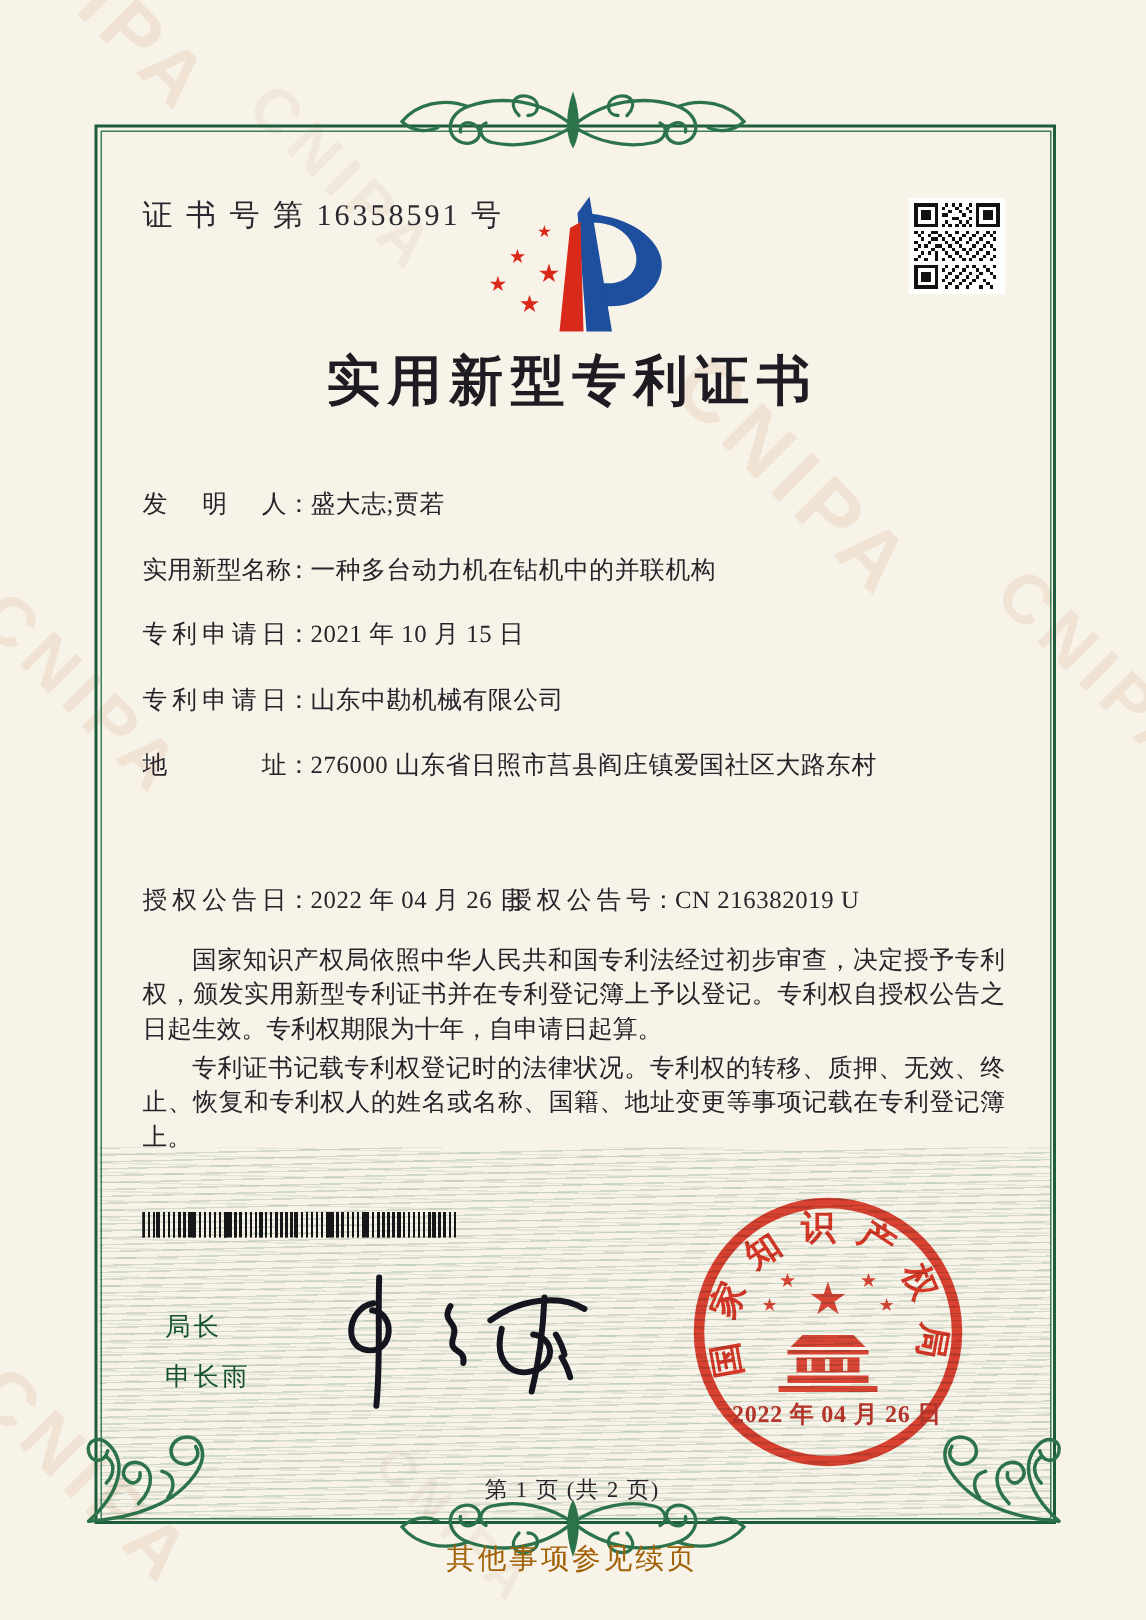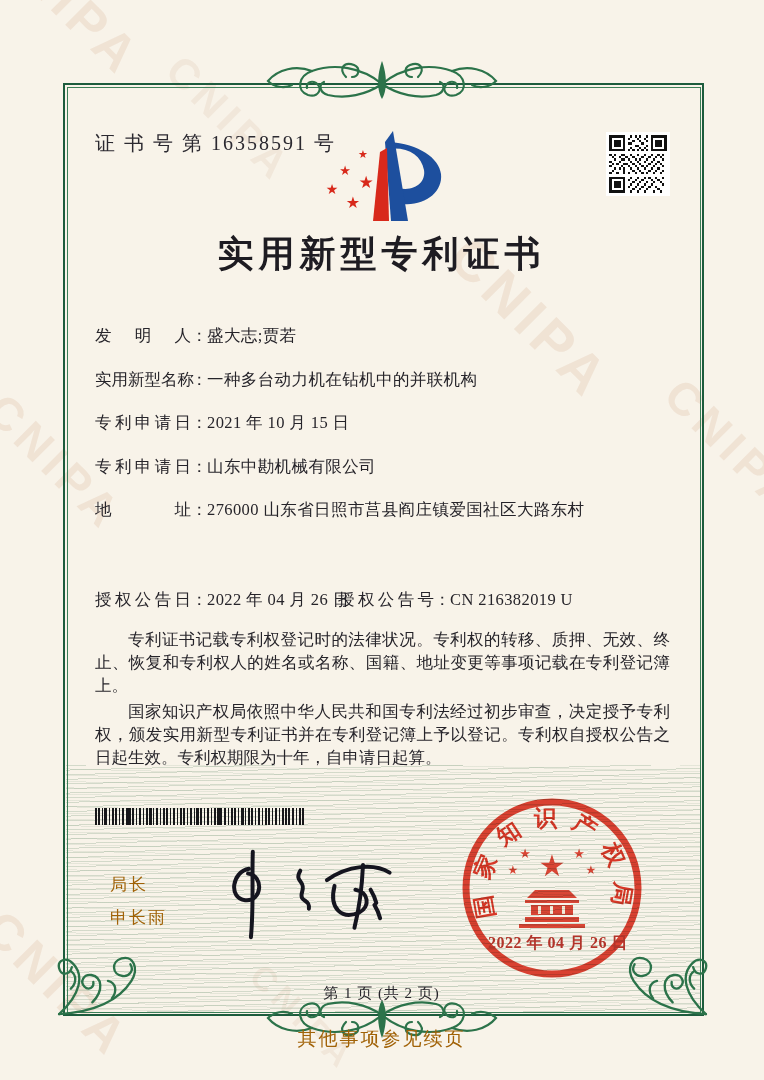--- a/index.html
+++ b/index.html
@@ -40,21 +40,21 @@
 
   .paras{position:absolute;left:95px;top:628px;width:575px;font-size:16.5px;line-height:23px;text-align:justify;}
   .paras p{margin:0 0 3px 0;text-indent:2em;}
 
   .barcode{position:absolute;left:95px;top:808px;width:210px;height:17px;
     background:
       repeating-linear-gradient(90deg,#17171a 0 1.6px,transparent 1.6px 3.4px),
       repeating-linear-gradient(90deg,#17171a 0 1px,transparent 1px 6.8px),
       repeating-linear-gradient(90deg,transparent 0 9px,#17171a 9px 11.5px,transparent 11.5px 23px);}
 
-  .sign-labels{position:absolute;left:110px;top:868px;font-size:17px;line-height:33px;letter-spacing:2px;color:#a16207;}
+  .sign-labels{position:absolute;left:110px;top:868px;font-size:17px;line-height:33px;letter-spacing:2px;color:#14532d;}
   .signature{position:absolute;left:218px;top:846px;}
 
   .seal{position:absolute;left:455px;top:796px;mix-blend-mode:multiply;}
   .seal-date{position:absolute;left:468px;top:933px;width:180px;text-align:center;
              font-size:16px;letter-spacing:.5px;color:#b2342a;font-weight:bold;}
 
   .page-info{position:absolute;left:63px;top:984px;width:637px;text-align:center;font-size:15px;letter-spacing:1px;}
   .continuation{position:absolute;left:63px;top:1026px;width:637px;text-align:center;font-size:19px;letter-spacing:2px;color:#a16207;}
 </style>
 </head>
@@ -149,22 +149,22 @@
   </div>
 
   <div class="grant-row">
     <span class="flabel">授权公告日</span><span class="fcolon">：</span><span class="fvalue">2022 年 04 月 26 日</span>
     <span class="grant-pair2">
       <span class="flabel">授权公告号</span><span class="fcolon">：</span><span class="fvalue">CN 216382019 U</span>
     </span>
   </div>
 
   <div class="paras">
+    <p>国家知识产权局依照中华人民共和国专利法经过初步审查，决定授予专利权，颁发实用新型专利证书并在专利登记簿上予以登记。专利权自授权公告之日起生效。专利权期限为十年，自申请日起算。</p>
     <p>专利证书记载专利权登记时的法律状况。专利权的转移、质押、无效、终止、恢复和专利权人的姓名或名称、国籍、地址变更等事项记载在专利登记簿上。</p>
-    <p>国家知识产权局依照中华人民共和国专利法经过初步审查，决定授予专利权，颁发实用新型专利证书并在专利登记簿上予以登记。专利权自授权公告之日起生效。专利权期限为十年，自申请日起算。</p>
   </div>
 
   <div class="barcode"></div>
 
   <div class="sign-labels">
     <div>局长</div>
     <div>申长雨</div>
   </div>
 
   <svg class="signature" width="195" height="95" viewBox="0 0 200 100">

